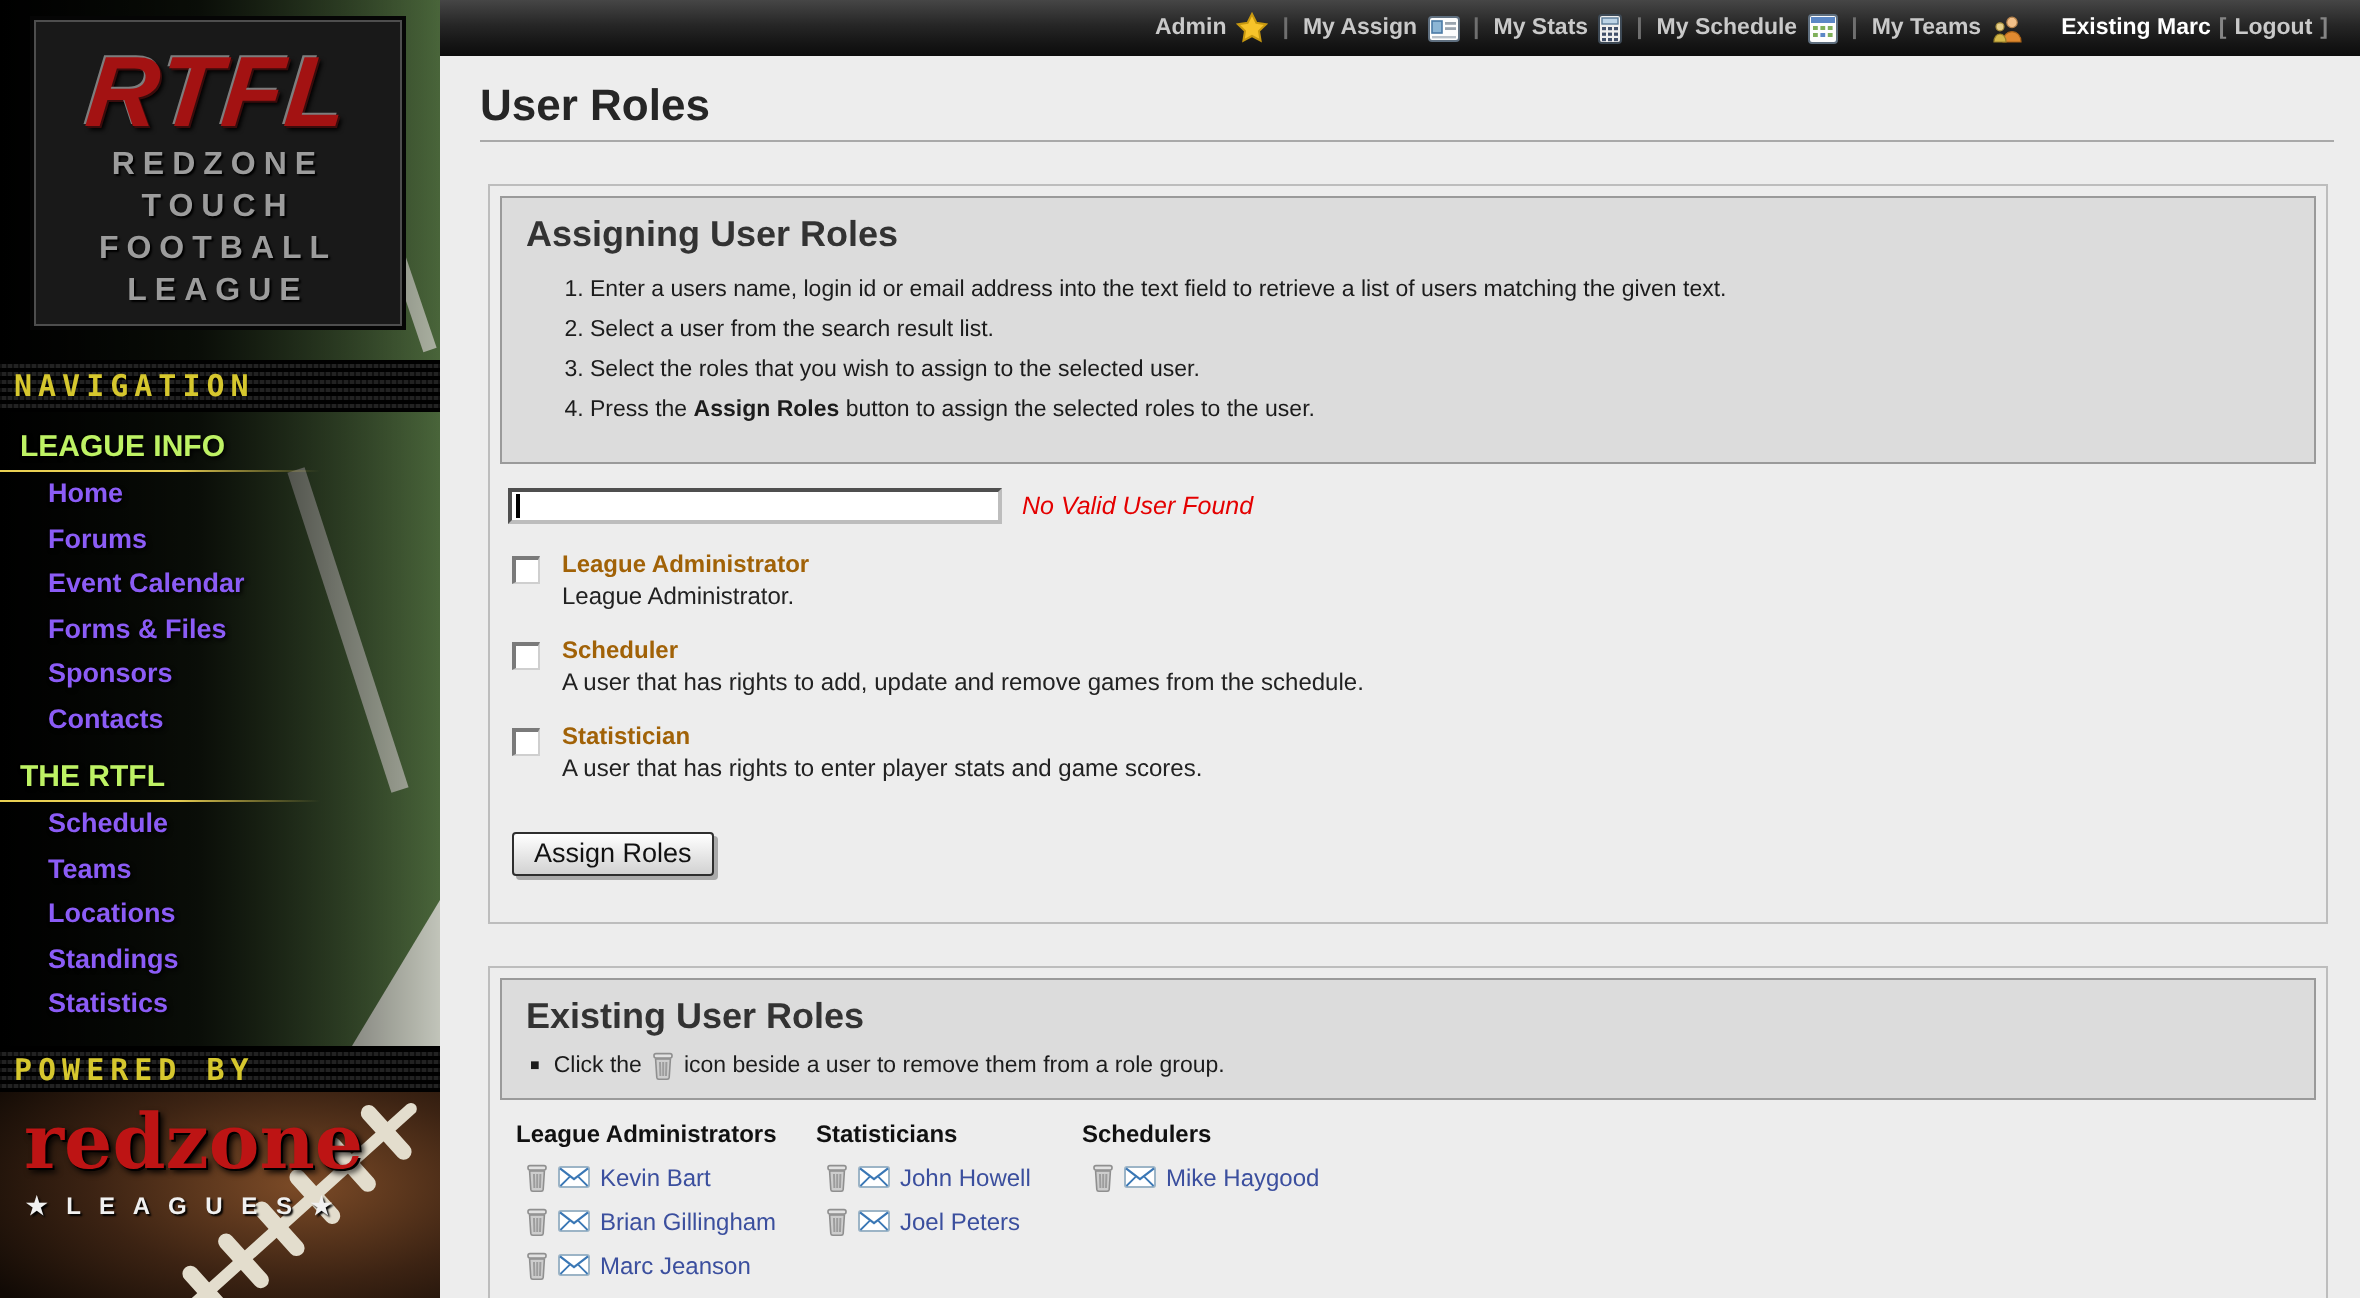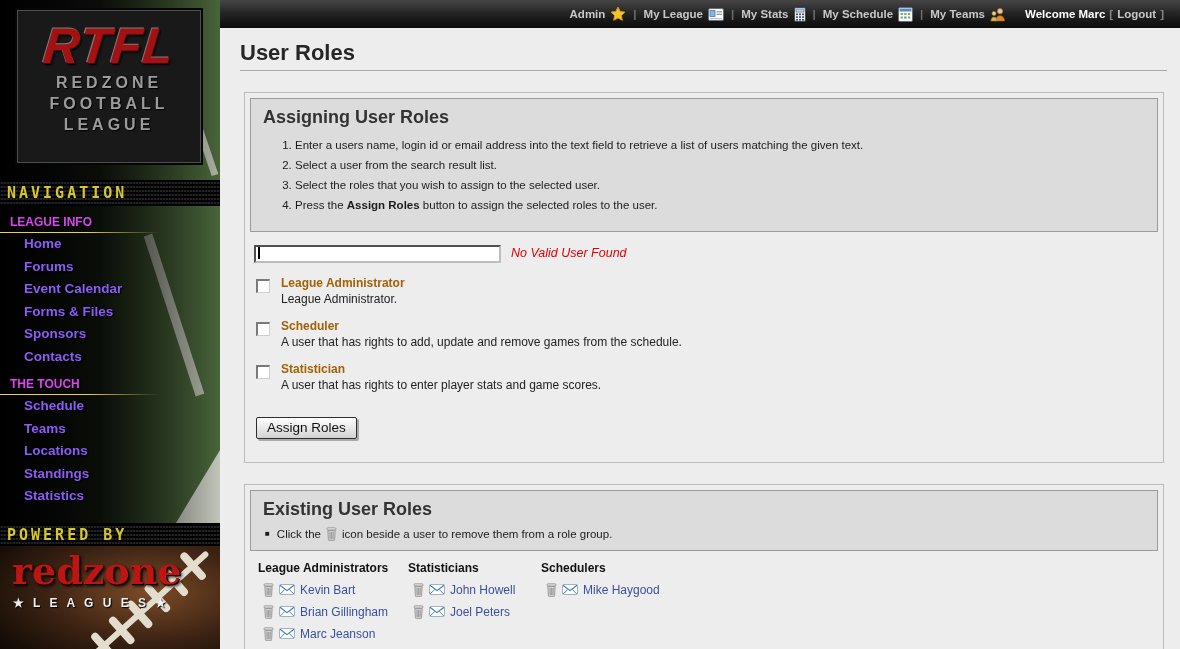--- a/index.html
+++ b/index.html
@@ -32,21 +32,21 @@
       repeating-linear-gradient(90deg, rgba(0,0,0,.55) 0 1px, rgba(0,0,0,0) 1px 3px),
       repeating-linear-gradient(0deg, #000 0 1px, #222 1px 3px, #000 3px 4px);
     color:#d6c72e; font-family:"DejaVu Sans Mono", monospace; font-weight:bold;
     letter-spacing:3px; font-size:15px; padding-left:7px;
     border-top:1px solid #000; border-bottom:1px solid #000;
   }
   .led-nav { top:180px; height:26px; line-height:25px; }
   .led-pow { top:523px; height:23px; line-height:22px; }
   .side-nav { position:absolute; left:0; top:206px; width:220px; z-index:2; padding-left:10px; }
   .nav-header {
-    font-size:12px; font-weight:bold; color:#d946ef; margin-top:9px; padding-bottom:4px;
+    font-size:15px; font-weight:bold; color:#bef264; margin-top:9px; padding-bottom:4px;
     position:relative; text-shadow:1px 1px 2px #000;
   }
   .nav-header::after {
     content:""; position:absolute; left:-10px; right:60px; bottom:0; height:1px;
     background:linear-gradient(to right, #e9d053 55%, rgba(233,208,83,0));
   }
   .nav-items { margin-bottom:8px; }
   .nav-item {
     font-size:13.5px; font-weight:bold; color:#8b5cf6; padding:4px 0 4px 14px;
     line-height:14.5px; text-shadow:1px 1px 2px #000; cursor:pointer;
@@ -164,37 +164,38 @@
       <rect x="-18" y="-17" width="8" height="34" rx="4"></rect>
       <rect x="6" y="-17" width="8" height="34" rx="4"></rect>
       <rect x="30" y="-17" width="8" height="34" rx="4"></rect>
       <rect x="54" y="-17" width="8" height="34" rx="4"></rect>
     </g>
   </svg>
 
   <div class="logo-box">
     <div class="logo-acronym">RTFL</div>
     <div class="logo-line">REDZONE</div>
+    <div class="logo-line">TOUCH</div>
     <div class="logo-line">FOOTBALL</div>
     <div class="logo-line">LEAGUE</div>
   </div>
 
   <div class="led-bar led-nav">NAVIGATION</div>
 
   <div class="side-nav">
     <div class="nav-header">LEAGUE INFO</div>
     <div class="nav-items">
       <div class="nav-item">Home</div>
       <div class="nav-item">Forums</div>
       <div class="nav-item">Event Calendar</div>
       <div class="nav-item">Forms &amp; Files</div>
       <div class="nav-item">Sponsors</div>
       <div class="nav-item">Contacts</div>
     </div>
-    <div class="nav-header">THE TOUCH</div>
+    <div class="nav-header">THE RTFL</div>
     <div class="nav-items">
       <div class="nav-item">Schedule</div>
       <div class="nav-item">Teams</div>
       <div class="nav-item">Locations</div>
       <div class="nav-item">Standings</div>
       <div class="nav-item">Statistics</div>
     </div>
   </div>
 
   <div class="led-bar led-pow">POWERED BY</div>
@@ -209,21 +210,21 @@
   <span class="tb-item">
     <span>Admin</span>
     <span class="tb-icon">
       <svg width="16" height="16" viewBox="0 0 16 16">
           <path d="M8 1l2.2 4.4 4.8.7-3.5 3.4.8 4.8L8 12l-4.3 2.3.8-4.8L1 6.1l4.8-.7z" fill="#f7c32a" stroke="#c79810" stroke-width="1"></path>
         </svg>
     </span>
   </span>
   <span class="tb-sep">|</span>
   <span class="tb-item">
-    <span>My League</span>
+    <span>My Assign</span>
     <span class="tb-icon">
       <svg width="16" height="13" viewBox="0 0 16 13">
           <rect x="0.5" y="0.5" width="15" height="12" rx="1.5" fill="#fdfdfd" stroke="#5f6f7f"></rect>
           <rect x="2" y="2.5" width="5" height="6" fill="#8db6d5" stroke="#4a7aa5" stroke-width="0.8"></rect>
           <rect x="8.5" y="3" width="5.5" height="1.4" fill="#9aa4ae"></rect>
           <rect x="8.5" y="5.6" width="5.5" height="1.4" fill="#9aa4ae"></rect>
           <rect x="2" y="10" width="12" height="1.2" fill="#b9c1c9"></rect>
         </svg>
     </span>
   </span>
@@ -271,21 +272,21 @@
     <span>My Teams</span>
     <span class="tb-icon">
       <svg width="15" height="15" viewBox="0 0 15 15">
           <circle cx="10" cy="4.2" r="2.6" fill="#f2c089" stroke="#b5824c" stroke-width="0.6"></circle>
           <path d="M5.5 14c0-3.2 2-5.2 4.5-5.2s4.5 2 4.5 5.2z" fill="#e08a30" stroke="#a86218" stroke-width="0.6"></path>
           <circle cx="4" cy="6.4" r="2" fill="#e8d08a" stroke="#a89040" stroke-width="0.6"></circle>
           <path d="M1 14c0-2.5 1.4-4 3-4s3 1.5 3 4z" fill="#d4b84a" stroke="#97802a" stroke-width="0.6"></path>
         </svg>
     </span>
   </span>
-  <span class="tb-welcome">Welcome Marc</span>
+  <span class="tb-welcome">Existing Marc</span>
   <span class="tb-bracket">[</span>
   <span class="tb-logout">Logout</span>
   <span class="tb-bracket">]</span>
 </div>
 
 <div class="main">
   <div class="page-title">User Roles</div>
   <div class="title-rule"></div>
 
   <div class="section-box">

